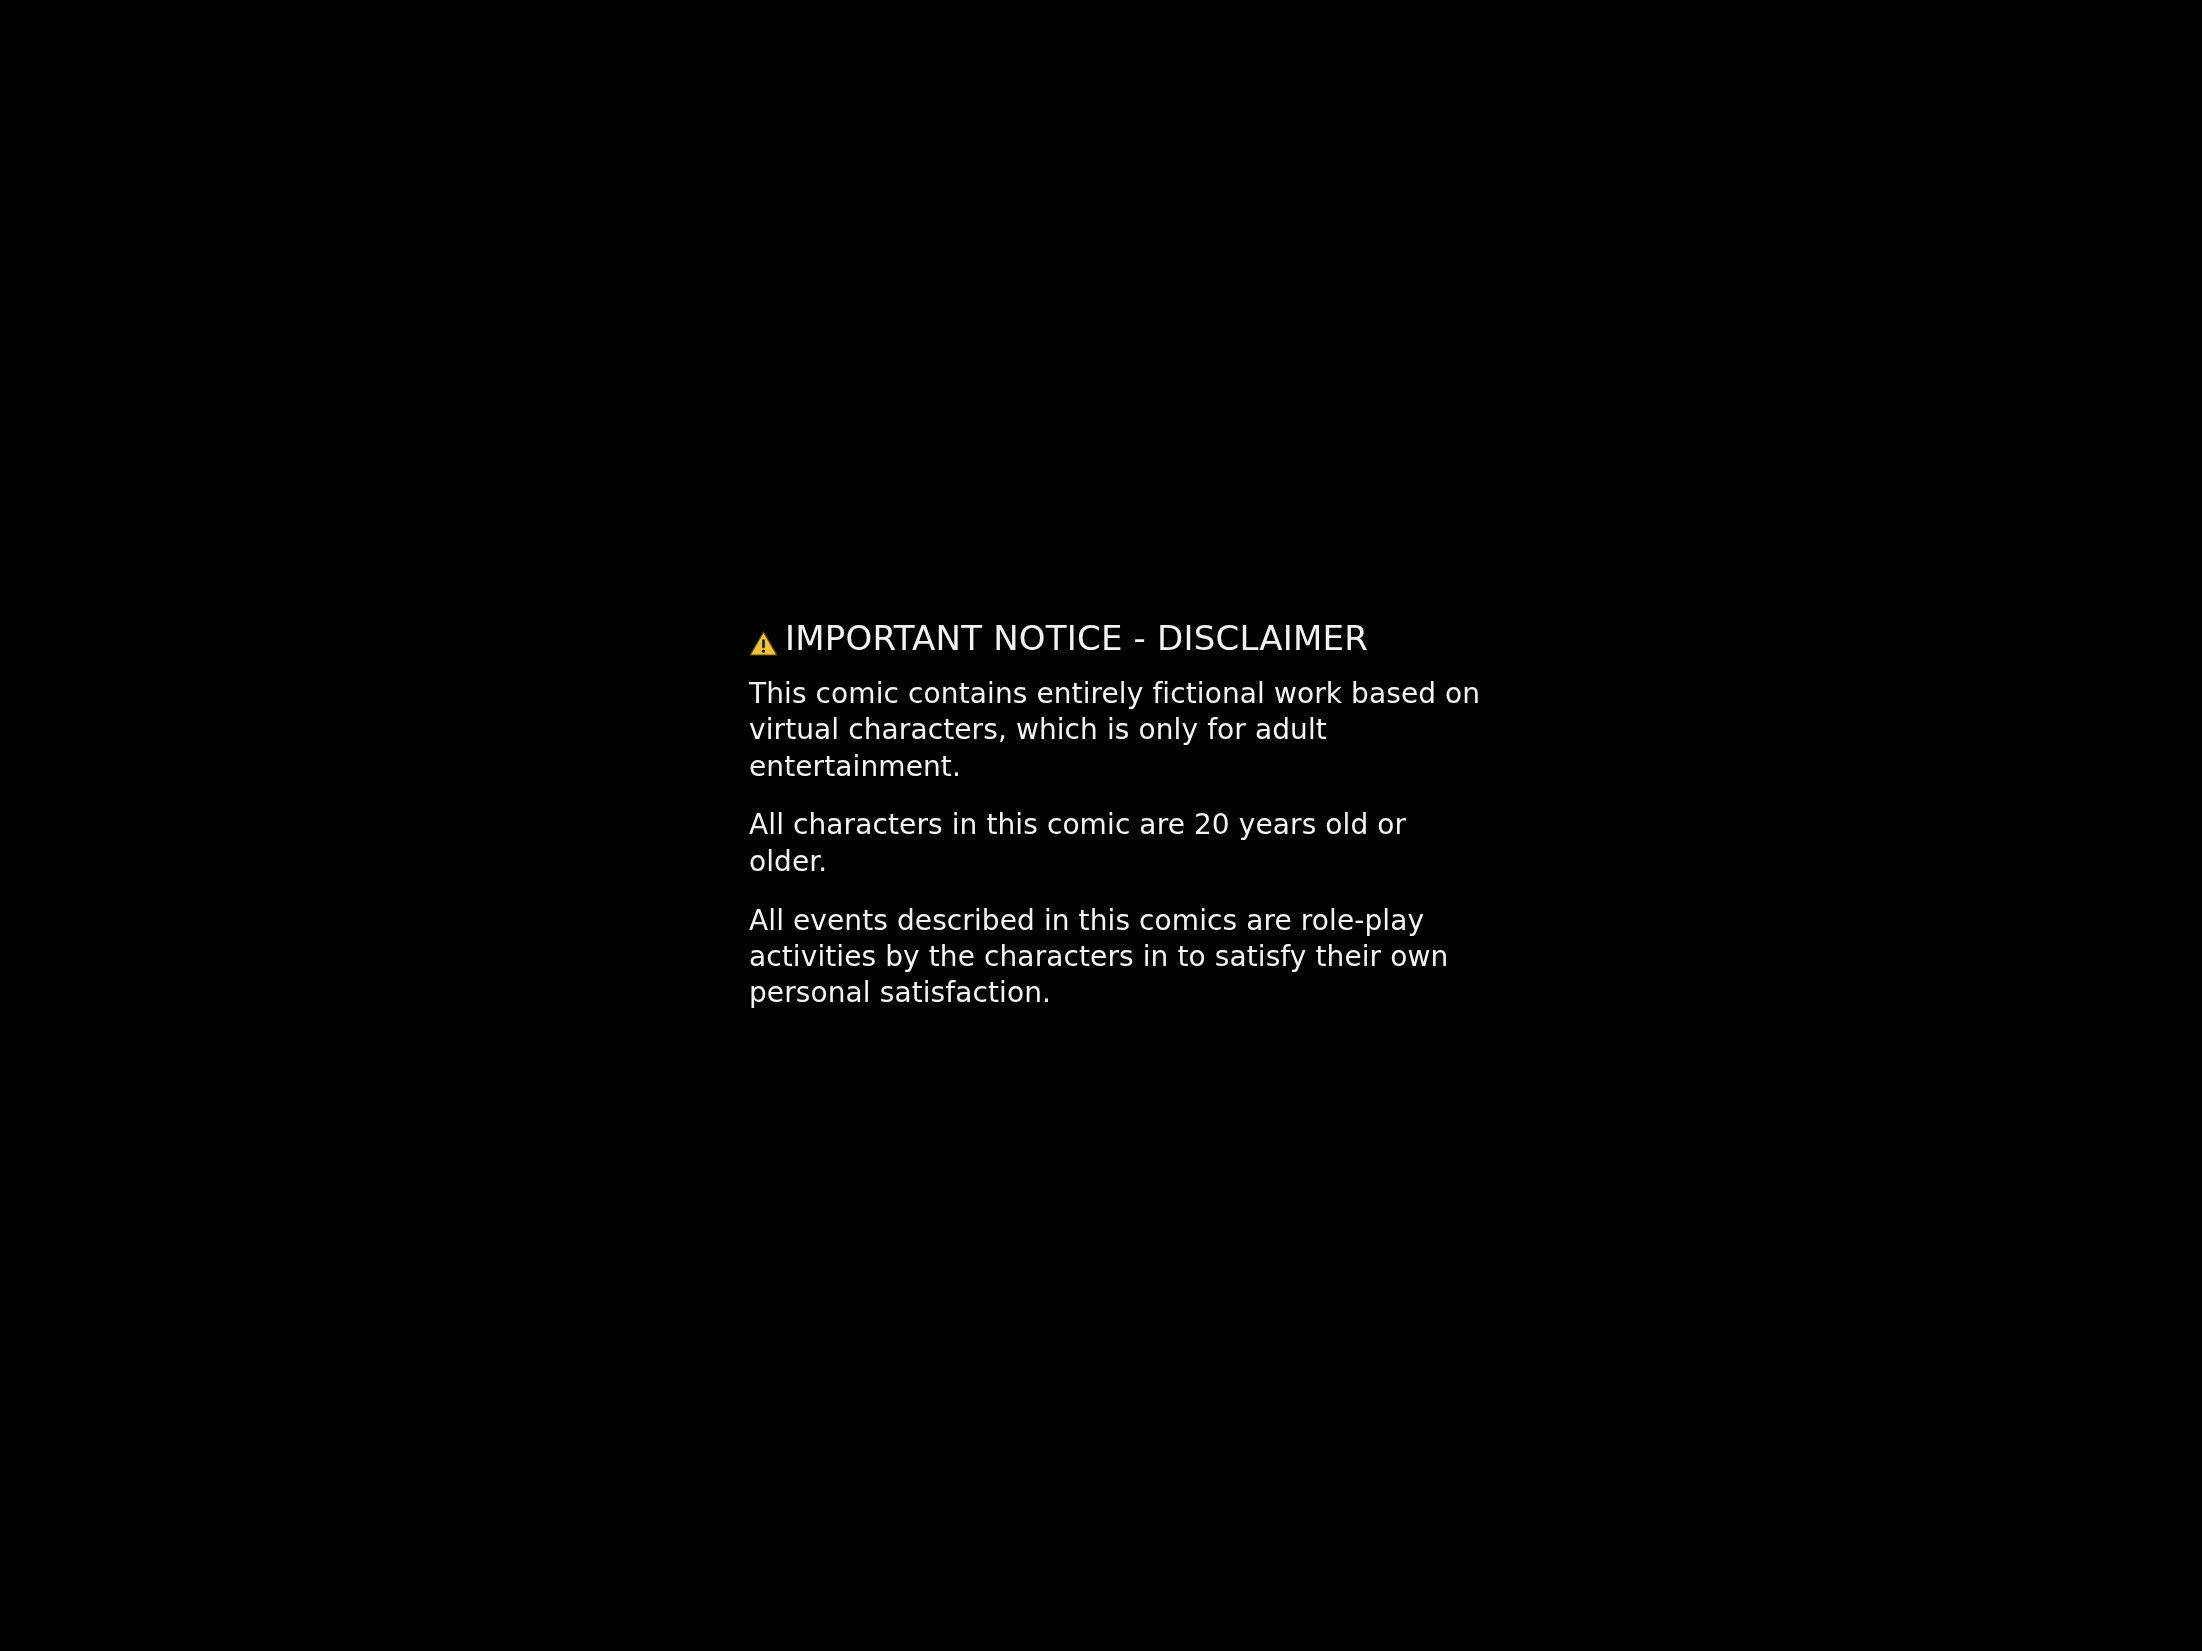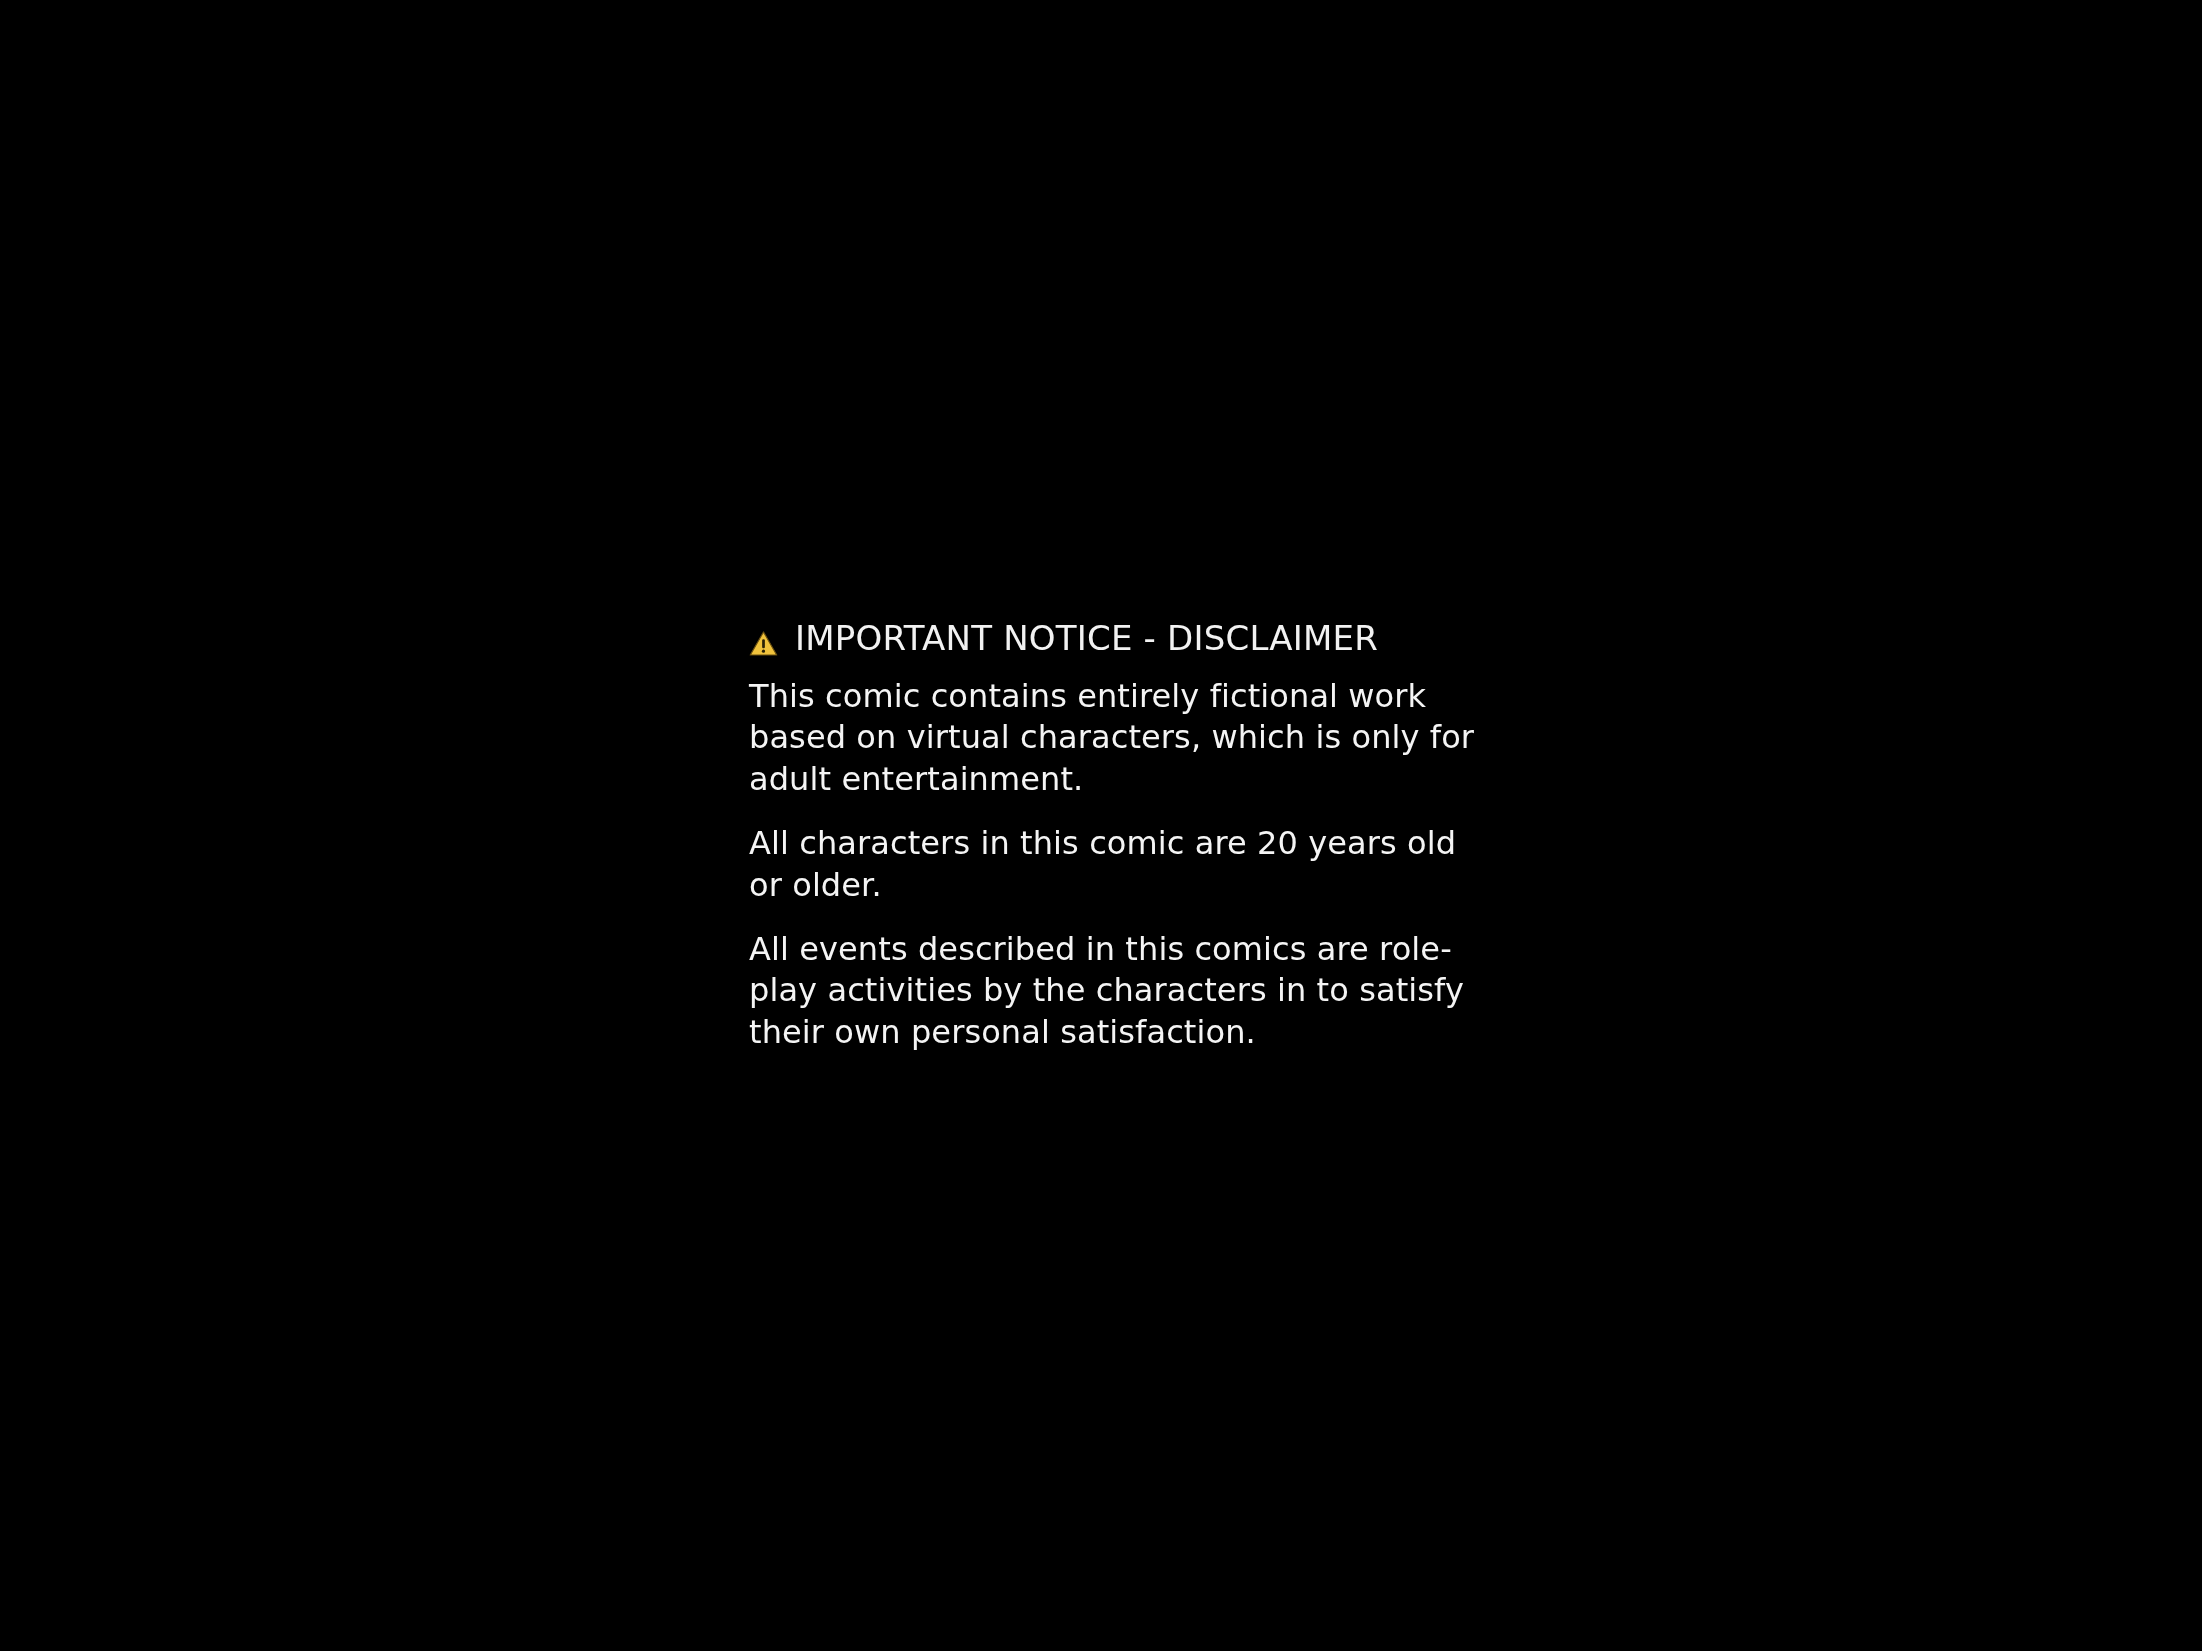--- a/index.html
+++ b/index.html
@@ -22,41 +22,41 @@
   }
   .disclaimer-block {
     position: absolute;
     left: 749px;
     top: 618px;
     width: 740px;
   }
   .notice-title {
     display: flex;
     align-items: center;
-    gap: 17px;
+    gap: 7px;
     font-size: 34px;
     line-height: 1.2;
     letter-spacing: 0.2px;
     color: #f2f2f2;
     margin: 0 0 17px 0;
     white-space: nowrap;
   }
   .warn-icon {
     display: inline-block;
     width: 29px;
     height: 29px;
     flex: 0 0 auto;
     position: relative;
     top: 1.7px;
   }
   .notice-title-text {
     display: inline-block;
   }
   .para {
-    font-size: 32px;
+    font-size: 28px;
     line-height: 1.3;
     color: #f4f4f4;
     margin: 0 0 22.4px 0;
     letter-spacing: 0.1px;
   }
   .para:last-child {
     margin-bottom: 15px;
   }
 </style>
 </head>

